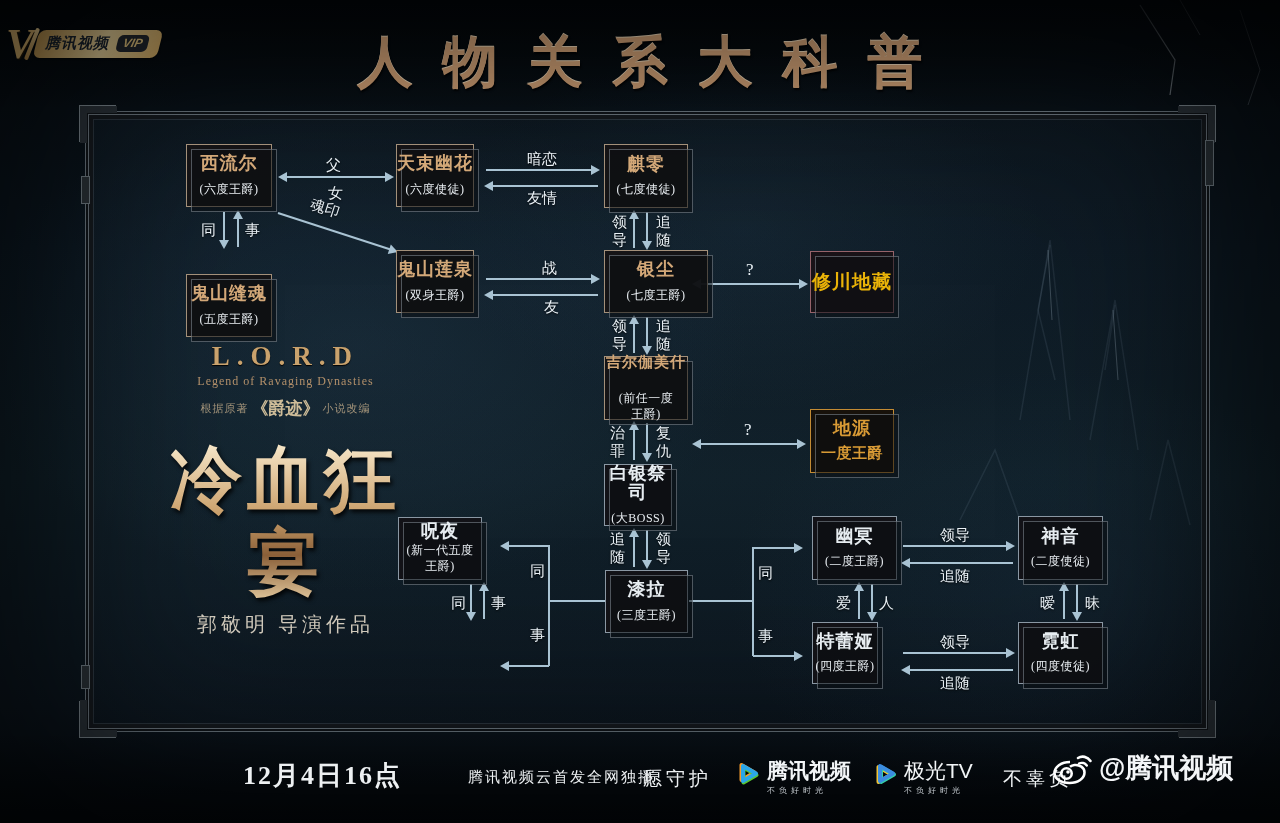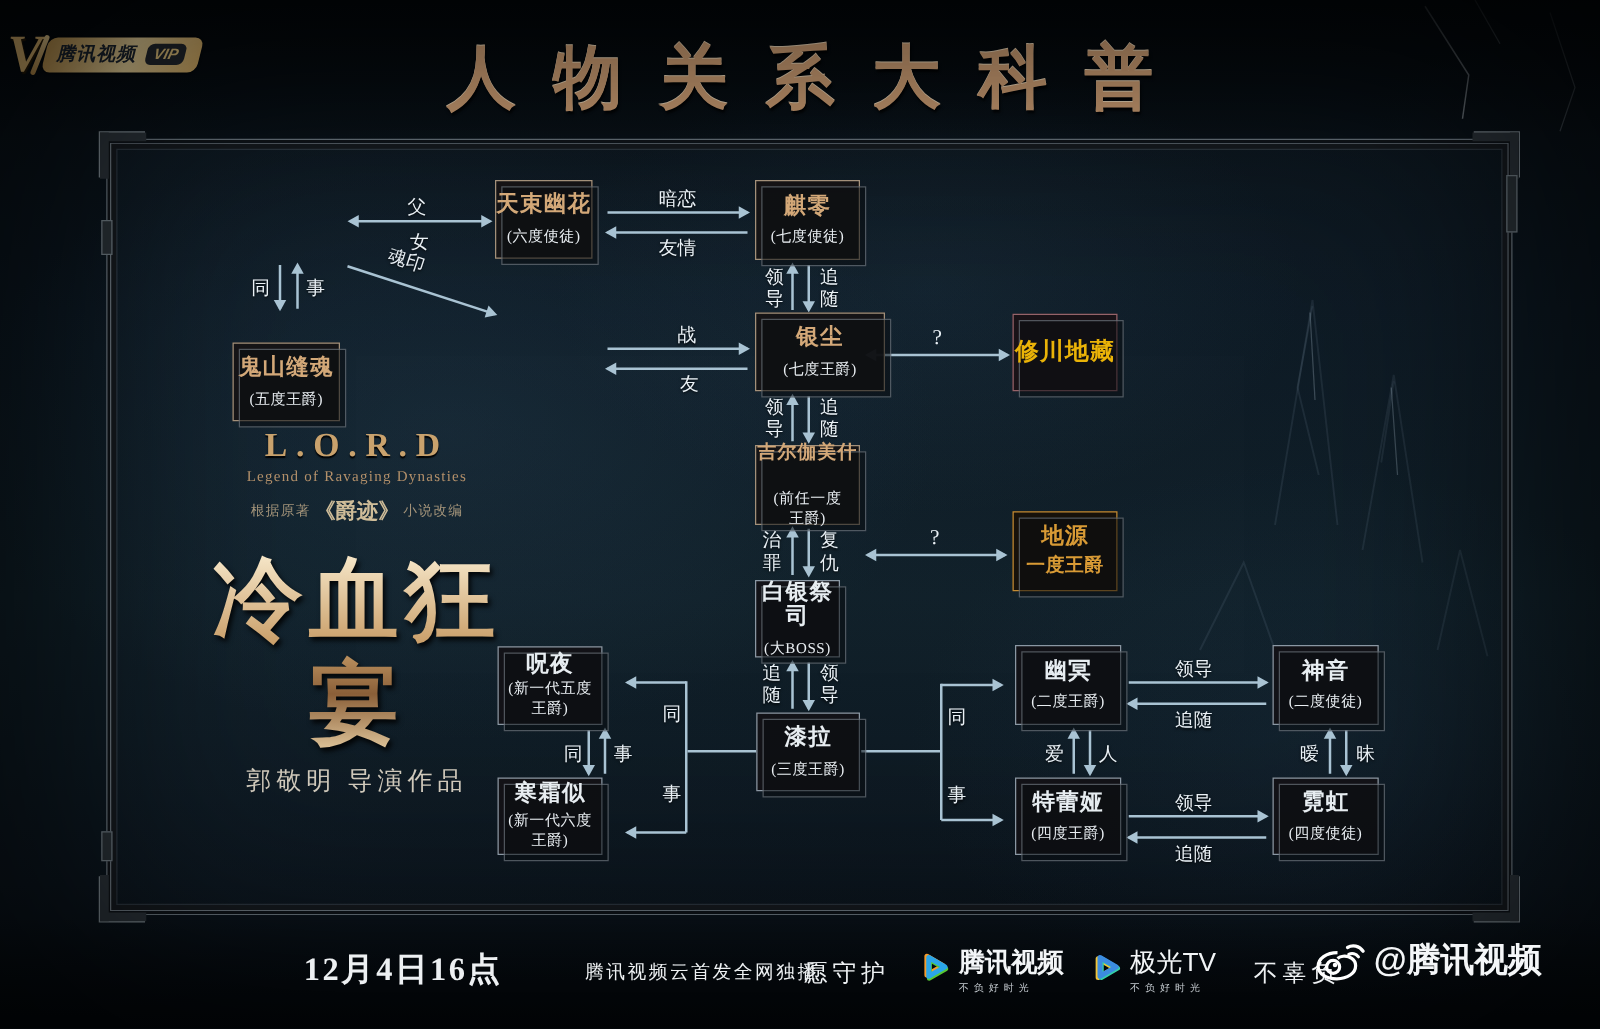--- a/index.html
+++ b/index.html
@@ -128,32 +128,40 @@
   <div class="frame">
     <div class="cnr cnr-tl"></div>
     <div class="cnr cnr-tr"></div>
     <div class="cnr cnr-bl"></div>
     <div class="cnr cnr-br"></div>
     <div class="tab" style="left:-7px;top:62px;width:7px;height:26px;"></div>
     <div class="tab" style="right:-7px;top:26px;width:7px;height:44px;"></div>
     <div class="tab" style="left:-7px;bottom:40px;width:7px;height:22px;"></div>
   </div>
 
+  <div class="cbox b-gold" style="left:186px;top:144px;width:86px;height:63px;">
+    <div class="cname">西流尔</div>
+    <div class="csub">(六度王爵)</div>
+  </div>
   <div class="cbox b-gold" style="left:396px;top:144px;width:78px;height:63px;">
     <div class="cname">天束幽花</div>
     <div class="csub">(六度使徒)</div>
   </div>
   <div class="cbox b-gold" style="left:604px;top:144px;width:84px;height:64px;">
     <div class="cname">麒零</div>
     <div class="csub">(七度使徒)</div>
   </div>
   <div class="cbox b-gold" style="left:186px;top:250px;width:86px;height:63px;margin-top:24px;">
     <div class="cname">鬼山缝魂</div>
     <div class="csub">(五度王爵)</div>
   </div>
+  <div class="cbox b-gold" style="left:396px;top:250px;width:78px;height:63px;">
+    <div class="cname">鬼山莲泉</div>
+    <div class="csub">(双身王爵)</div>
+  </div>
   <div class="cbox b-gold" style="left:604px;top:250px;width:104px;height:63px;">
     <div class="cname">银尘</div>
     <div class="csub">(七度王爵)</div>
   </div>
   <div class="cbox b-red" style="left:810px;top:251px;width:84px;height:62px;">
     <div class="cname red">修川地藏</div>
   </div>
   <div class="cbox b-gold" style="left:604px;top:356px;width:84px;height:64px;gap:20px;">
     <div class="cname" style="font-size:15px;">吉尔伽美什</div>
     <div class="csub" style="max-width:66px;">(前任一度王爵)</div>
@@ -163,37 +171,33 @@
     <div class="csub org">一度王爵</div>
   </div>
   <div class="cbox" style="left:604px;top:464px;width:68px;height:62px;">
     <div class="cname silver">白银祭司</div>
     <div class="csub">(大BOSS)</div>
   </div>
   <div class="cbox" style="left:398px;top:517px;width:84px;height:63px;gap:0;">
     <div class="cname silver">呪夜</div>
     <div class="csub" style="max-width:74px;">(新一代五度王爵)</div>
   </div>
-  <div class="cbox" style="left:398px;top:622px;width:84px;height:62px;gap:3px;">
-    <div class="cname silver">寒霜似</div>
-    <div class="csub" style="max-width:74px;">(新一代六度王爵)</div>
-  </div>
   <div class="cbox" style="left:605px;top:570px;width:83px;height:63px;">
     <div class="cname silver">漆拉</div>
     <div class="csub">(三度王爵)</div>
   </div>
   <div class="cbox" style="left:812px;top:516px;width:85px;height:64px;">
     <div class="cname silver">幽冥</div>
     <div class="csub">(二度王爵)</div>
   </div>
   <div class="cbox" style="left:1018px;top:516px;width:85px;height:64px;">
     <div class="cname silver">神音</div>
     <div class="csub">(二度使徒)</div>
   </div>
-  <div class="cbox" style="left:812px;top:622px;width:85px;height:62px;">
+  <div class="cbox" style="left:812px;top:622px;width:66px;height:62px;">
     <div class="cname silver">特蕾娅</div>
     <div class="csub">(四度王爵)</div>
   </div>
   <div class="cbox" style="left:1018px;top:622px;width:85px;height:62px;">
     <div class="cname silver">霓虹</div>
     <div class="csub">(四度使徒)</div>
   </div>
 
   <div class="ha al ar" style="left:280px;top:176px;width:112px;"></div>
   <div class="slab" style="left:326px;top:156px;">父</div>

